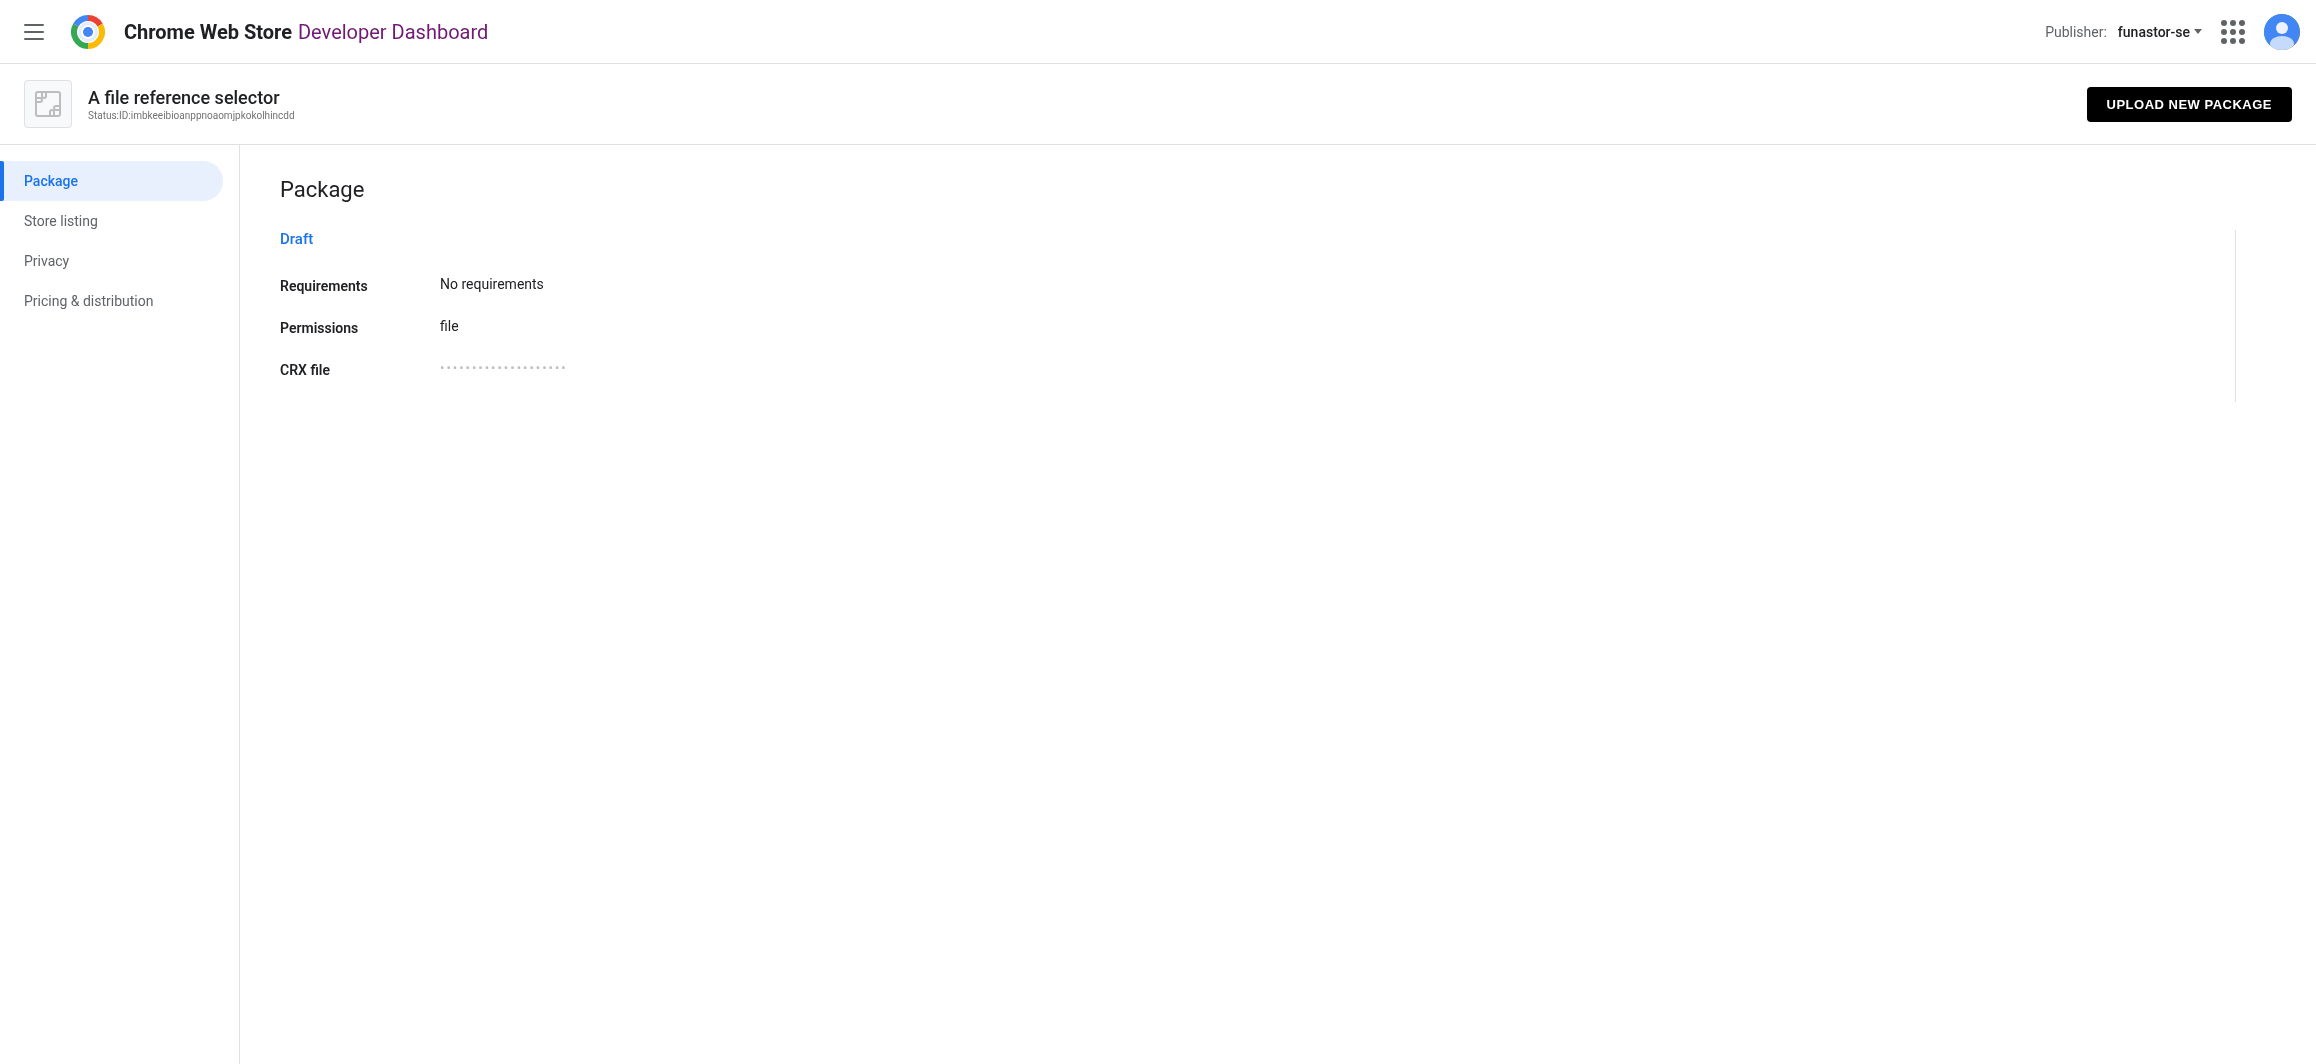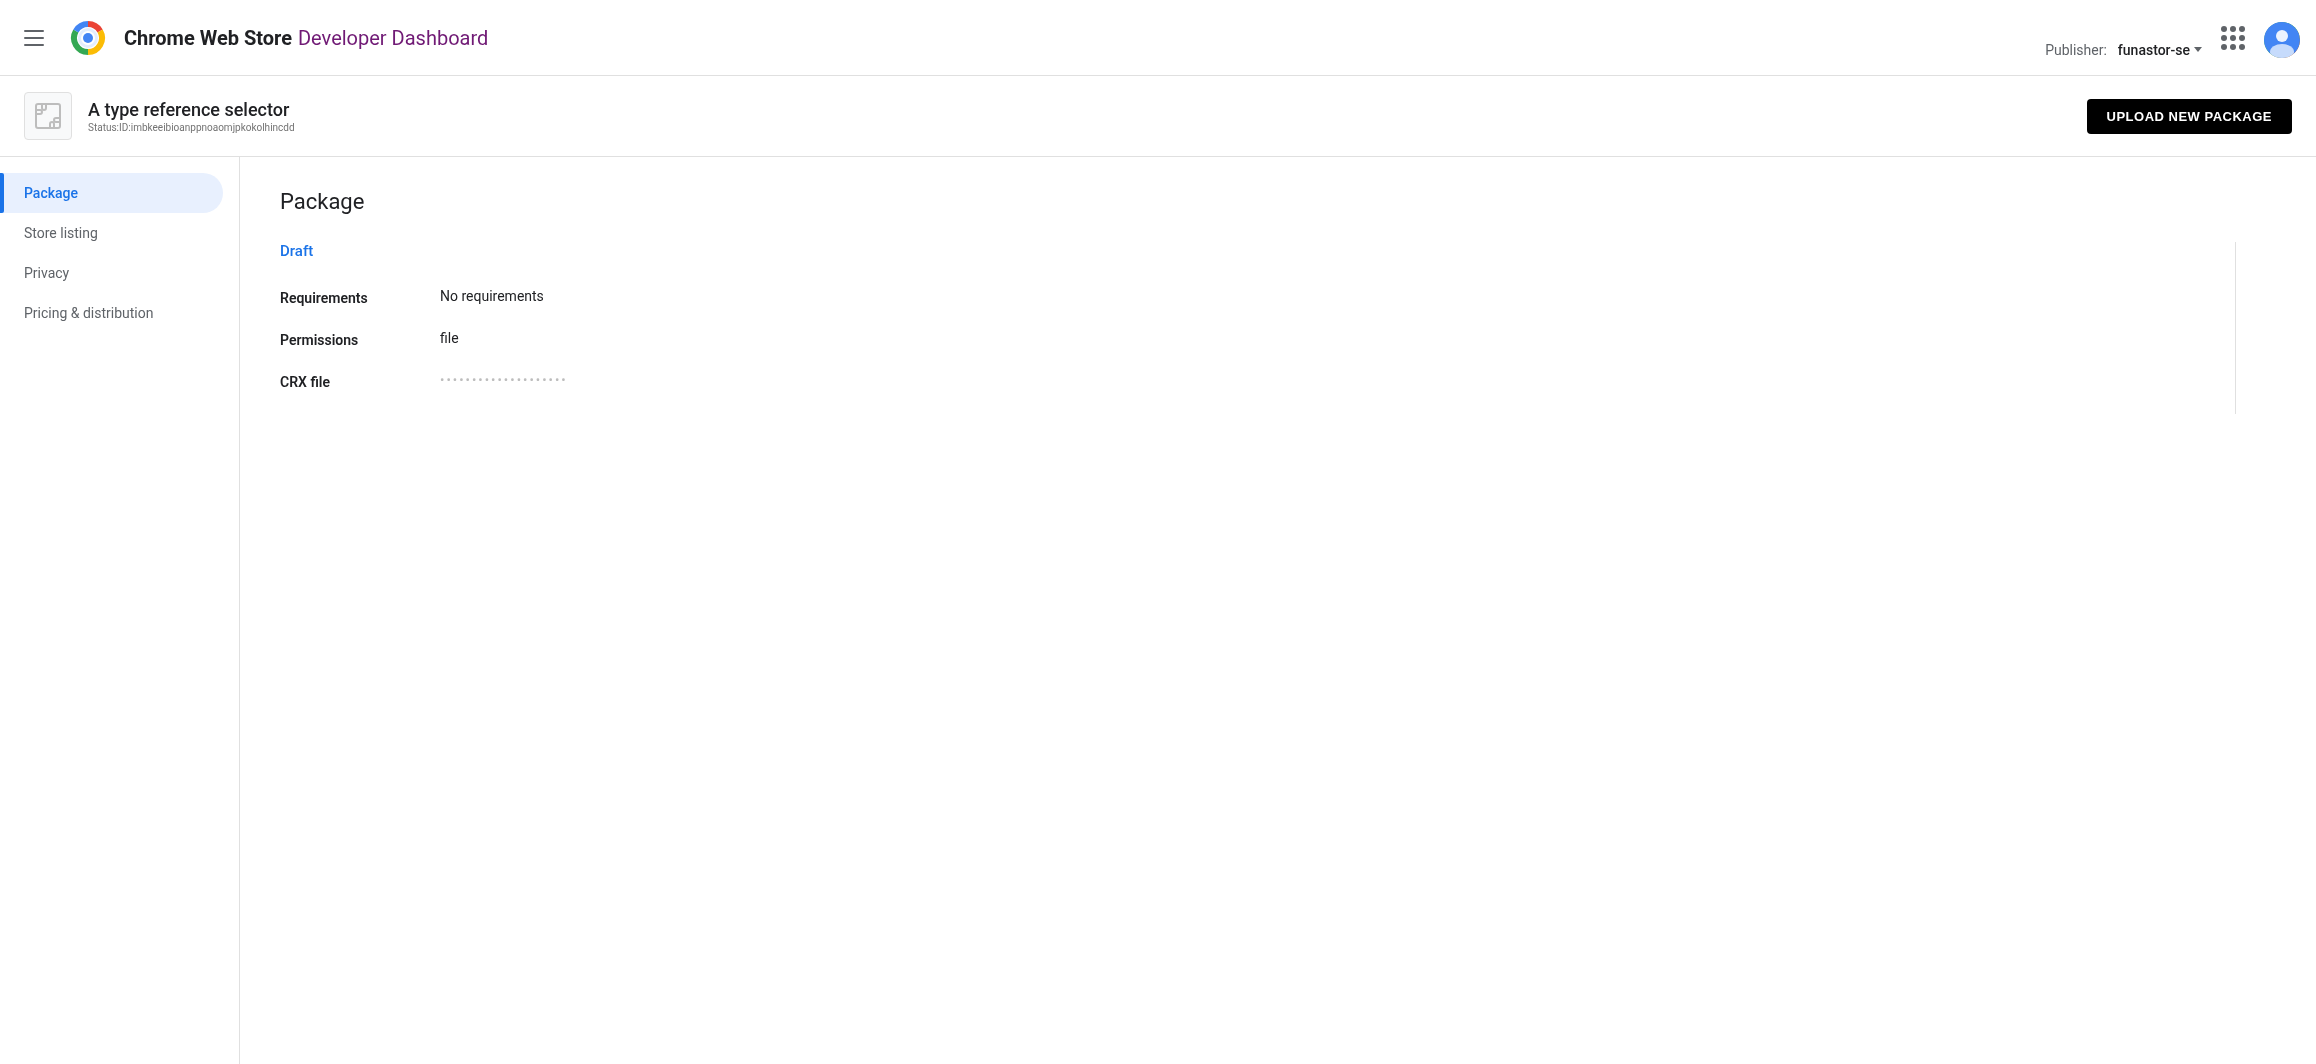--- a/index.html
+++ b/index.html
@@ -12,21 +12,21 @@
       background: #f8f9fa;
       color: #202124;
       font-size: 14px;
     }
     
     .header {
       display: flex;
       align-items: center;
       background: #fff;
       padding: 0 16px;
-      height: 76px;
+      height: 64px;
       border-bottom: 1px solid #e0e0e0;
       position: relative;
       z-index: 10;
     }
     .header-left {
       display: flex;
       align-items: center;
       gap: 16px;
       flex: 1;
     }
@@ -58,21 +58,21 @@
       font-weight: 700;
       color: #202124;
     }
     .header-title-sub {
       font-size: 20px;
       font-weight: 400;
       color: #701a75;
     }
     .header-right {
       display: flex;
-      align-items: flex-end;
+      align-items: center;
       gap: 11px;
     }
     .publisher-label {
       color: #5f6368;
       font-size: 14px;
     }
     .publisher-name {
       color: #202124;
       font-size: 14px;
       font-weight: 500;
@@ -324,21 +324,21 @@
     <div class="ext-icon">
       <svg viewBox="0 0 32 32" xmlns="http://www.w3.org/2000/svg">
         <rect x="4" y="4" width="24" height="24" rx="2" fill="none" stroke="#bdbdbd" stroke-width="2"></rect>
         <path d="M14 4 v4 a2 2 0 0 1-4 0 v-4" fill="none" stroke="#bdbdbd" stroke-width="2"></path>
         <path d="M4 14 h4 a2 2 0 0 0 0-4 h-4" fill="none" stroke="#bdbdbd" stroke-width="2"></path>
         <path d="M18 28 v-4 a2 2 0 0 1 4 0 v4" fill="none" stroke="#bdbdbd" stroke-width="2"></path>
         <path d="M28 18 h-4 a2 2 0 0 0 0 4 h4" fill="none" stroke="#bdbdbd" stroke-width="2"></path>
       </svg>
     </div>
     <div class="ext-info">
-      <h1>A type reference selector</h1>
+      <h1>A file reference selector</h1>
       <div class="status-row">
         <span>Status:</span>
         <span>ID:</span>
         <span>imbkeeibioanppnoaomjpkokolhincdd</span>
       </div>
     </div>
   </div>
   <button class="upload-btn">UPLOAD NEW PACKAGE</button>
 </div>
 

